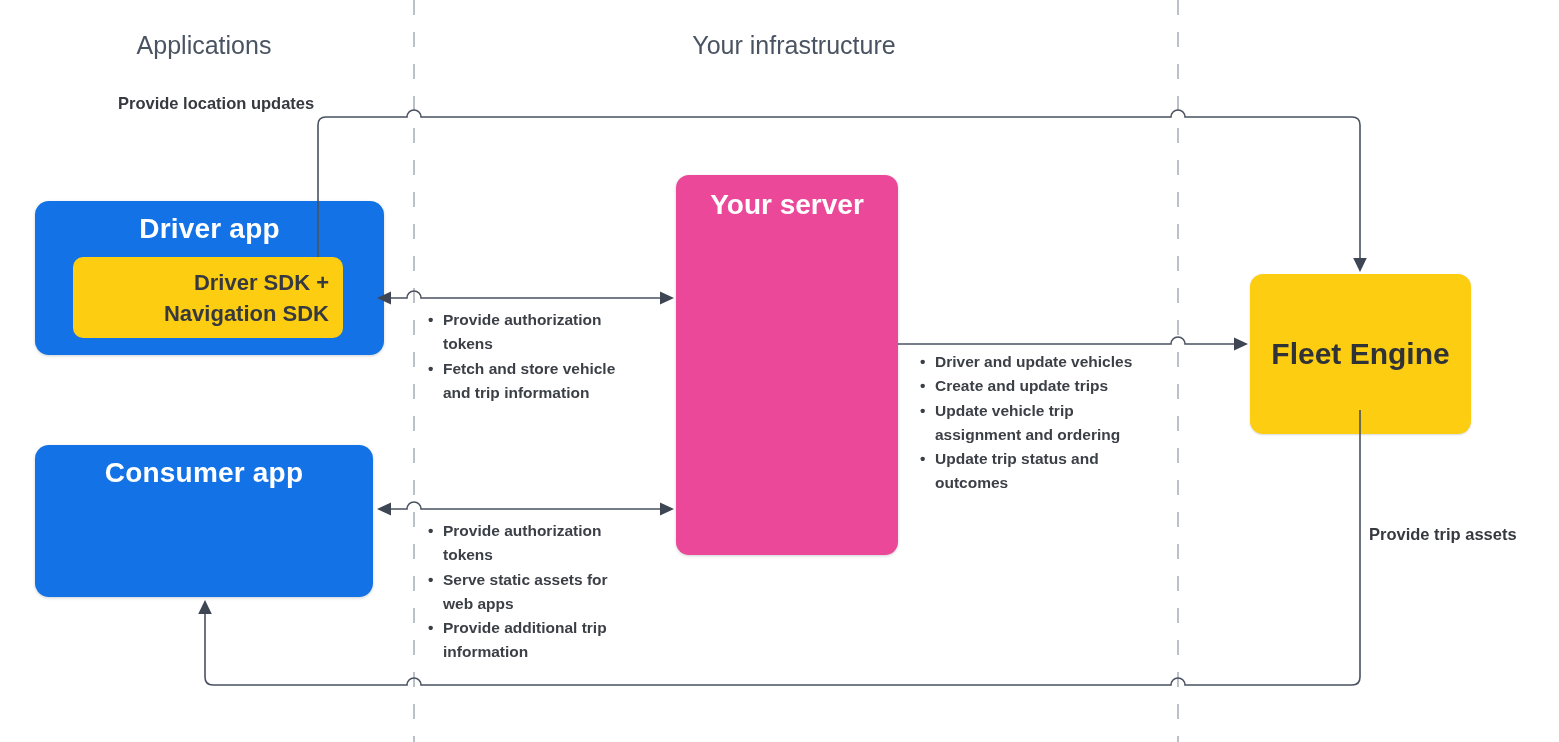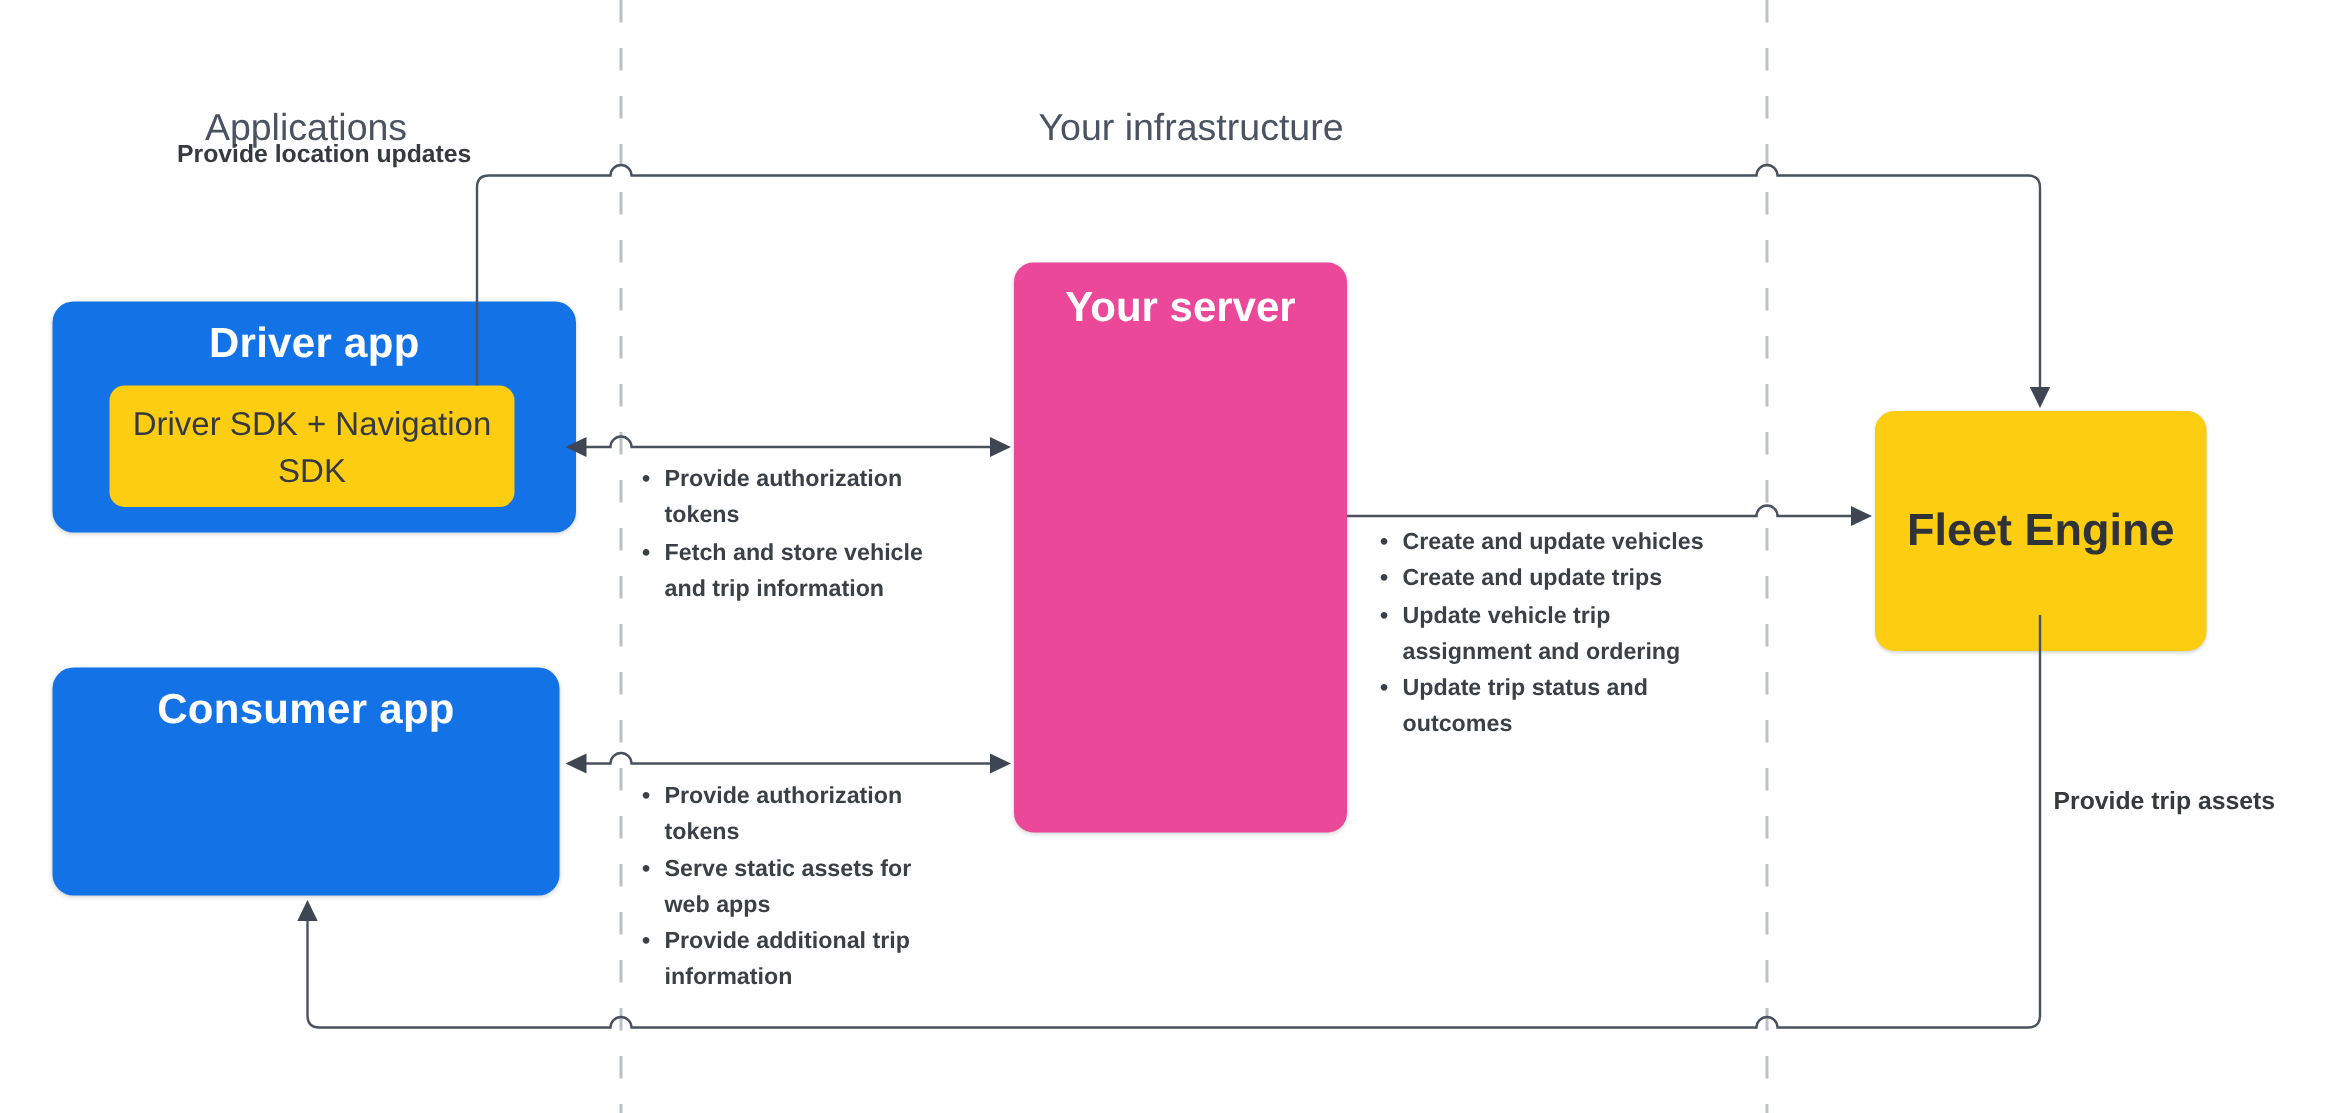--- a/index.html
+++ b/index.html
@@ -9,36 +9,36 @@
   }
   
   #dividers{position:absolute;inset:0;z-index:1;}
   .node{position:absolute;z-index:2;box-sizing:border-box;}
   #connectors{position:absolute;inset:0;z-index:3;pointer-events:none;}
   .txt{position:absolute;z-index:4;}
 
   
   .col-header{
     position:absolute;top:31px;transform:translateX(-50%);
-    font-size:25px;font-weight:400;color:#4a5361;white-space:nowrap;z-index:4;margin-top:40px;
+    font-size:25px;font-weight:400;color:#4a5361;white-space:nowrap;z-index:4;
   }
 
   
   .blue-node{
     background:#1272e6;border-radius:14px;
     box-shadow:0 1px 3px rgba(60,64,67,.25);
   }
   .blue-node .node-title{
     color:#ffffff;font-weight:700;font-size:28px;text-align:center;
     letter-spacing:.2px;
   }
   .sdk-box{
     position:absolute;background:#fccd11;border-radius:10px;
-    display:flex;align-items:center;justify-content:center;text-align:center;
-    color:#36393f;font-weight:400;font-size:22px;line-height:31px;
+    display:flex;align-items:center;justify-content:center;text-align:right;
+    color:#36393f;font-weight:700;font-size:22px;line-height:31px;
     padding:4px 14px;box-sizing:border-box;
   }
   
   #your-server{background:#ec4899;border-radius:13px;box-shadow:0 1px 3px rgba(60,64,67,.25);}
   #your-server .node-title{color:#fff;font-weight:700;font-size:28px;text-align:center;margin-top:14px;}
   
   #fleet-engine{
     background:#fccd11;border-radius:13px;display:flex;align-items:center;justify-content:center;
     color:#2f3338;font-weight:700;font-size:30px;box-shadow:0 1px 2px rgba(60,64,67,.2);
   }
@@ -114,19 +114,19 @@
     <li><span class="dot">•</span><span>Fetch and store vehicle and trip information</span></li>
   </ul>
 
   <ul class="bullets txt" style="left:428px;top:519px;width:185px;">
     <li><span class="dot">•</span><span>Provide authorization tokens</span></li>
     <li><span class="dot">•</span><span>Serve static assets for web apps</span></li>
     <li><span class="dot">•</span><span>Provide additional trip information</span></li>
   </ul>
 
   <ul class="bullets txt" style="left:920px;top:350px;width:252px;">
-    <li><span class="dot">•</span><span>Create and update vehicles</span></li>
+    <li><span class="dot">•</span><span>Driver and update vehicles</span></li>
     <li><span class="dot">•</span><span>Create and update trips</span></li>
     <li style="max-width:225px;"><span class="dot">•</span><span>Update vehicle trip assignment and ordering</span></li>
     <li style="max-width:225px;"><span class="dot">•</span><span>Update trip status and outcomes</span></li>
   </ul>
 
 </div>
 
 </body></html>

